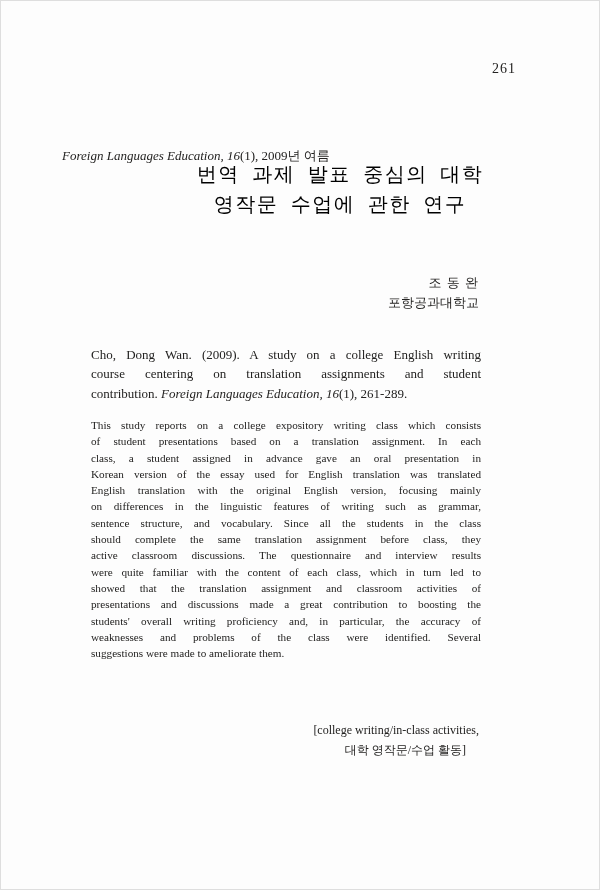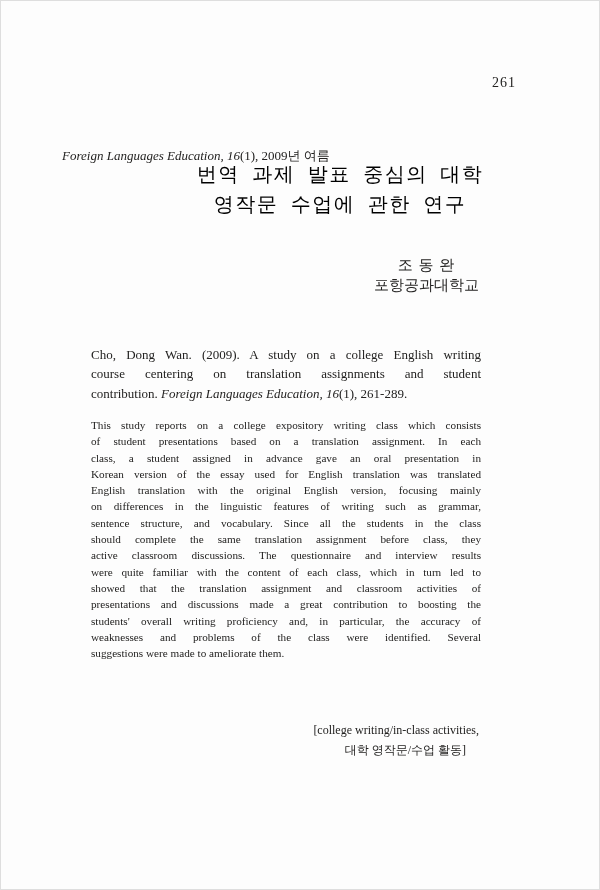--- a/index.html
+++ b/index.html
@@ -13,21 +13,21 @@
     height: 888px;
     background: #fdfdfd;
     border: 1px solid #dedede;
     box-sizing: content-box;
     overflow: hidden;
     font-family: "Liberation Serif", "DejaVu Serif", serif;
     color: #232221;
   }
   .page-number {
     position: absolute;
-    top: 74px;
+    top: 60px;
     right: 83px;
     font-size: 14px;
     letter-spacing: 1px;
   }
   .journal-header {
     position: absolute;
     top: 108px;
     left: 61px;
     font-size: 13px;
     white-space: nowrap;
@@ -44,24 +44,24 @@
     font-size: 20px;
     font-weight: normal;
     line-height: 30px;
     letter-spacing: 1.5px;
     word-spacing: 6px;
     color: #000000;
     padding-left: 40px;
   }
   .author-block {
     position: absolute;
-    top: 254px;
+    top: 272px;
     right: 120px;
-    text-align: center;
-    font-size: 15px;
+    text-align: right;
+    font-size: 13px;
     line-height: 20px;
   }
   .author-block .author-name { letter-spacing: 1px; }
   .citation {
     position: absolute;
     top: 344px;
     left: 90px;
     width: 390px;
     font-size: 13px;
     line-height: 19.3px;

